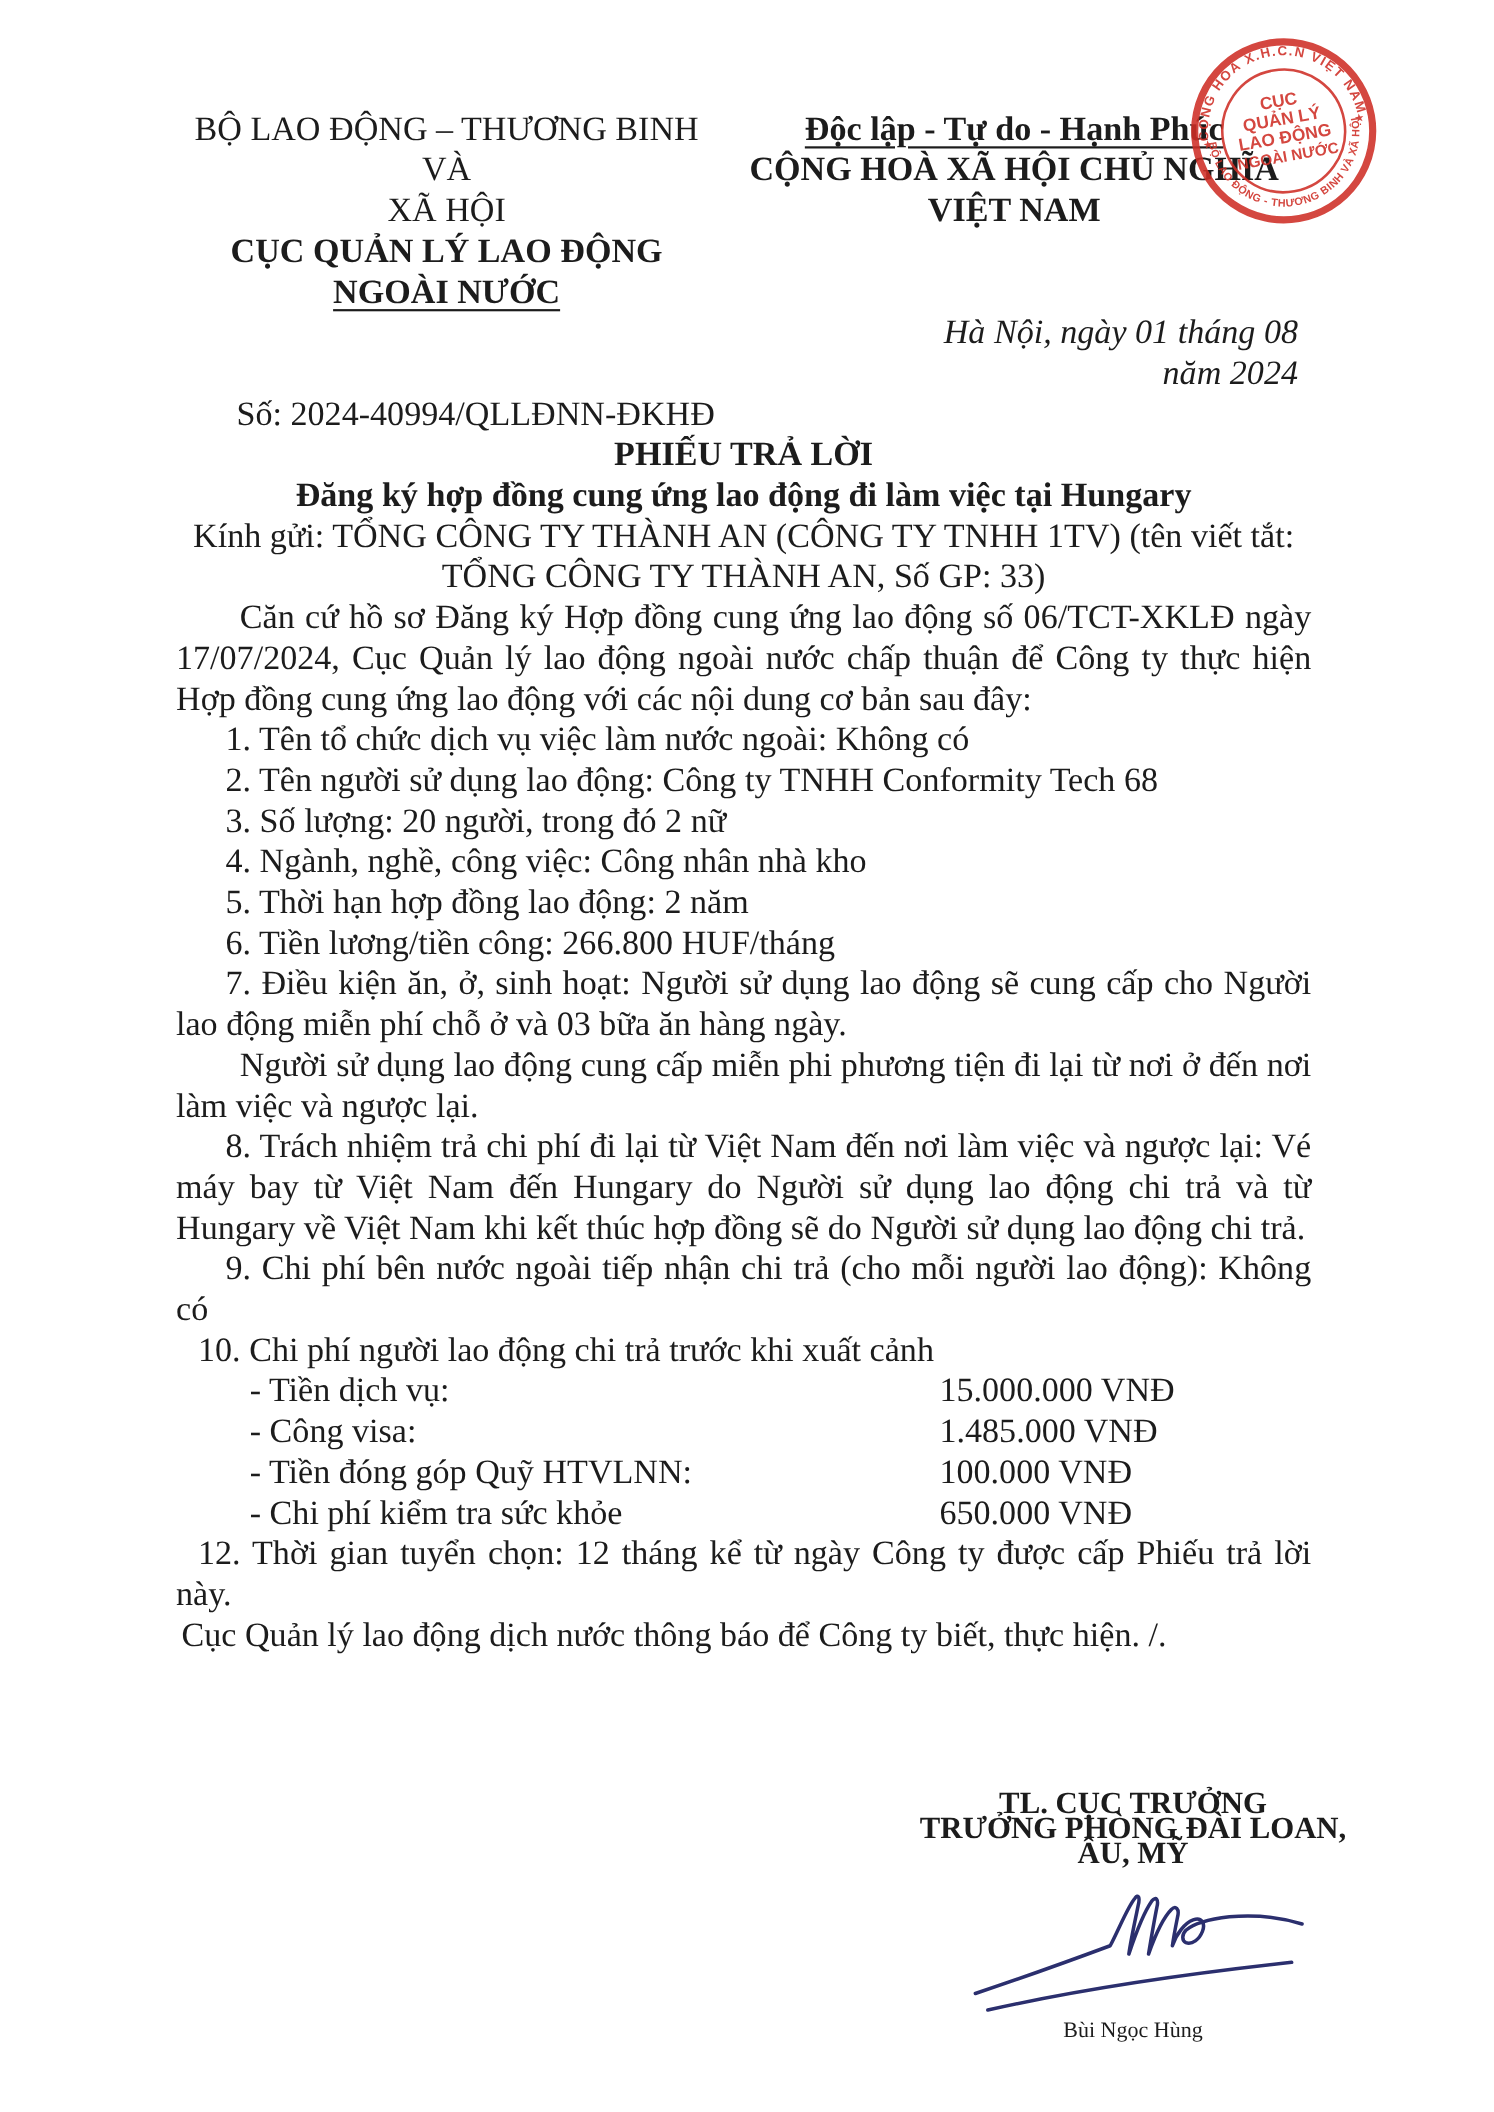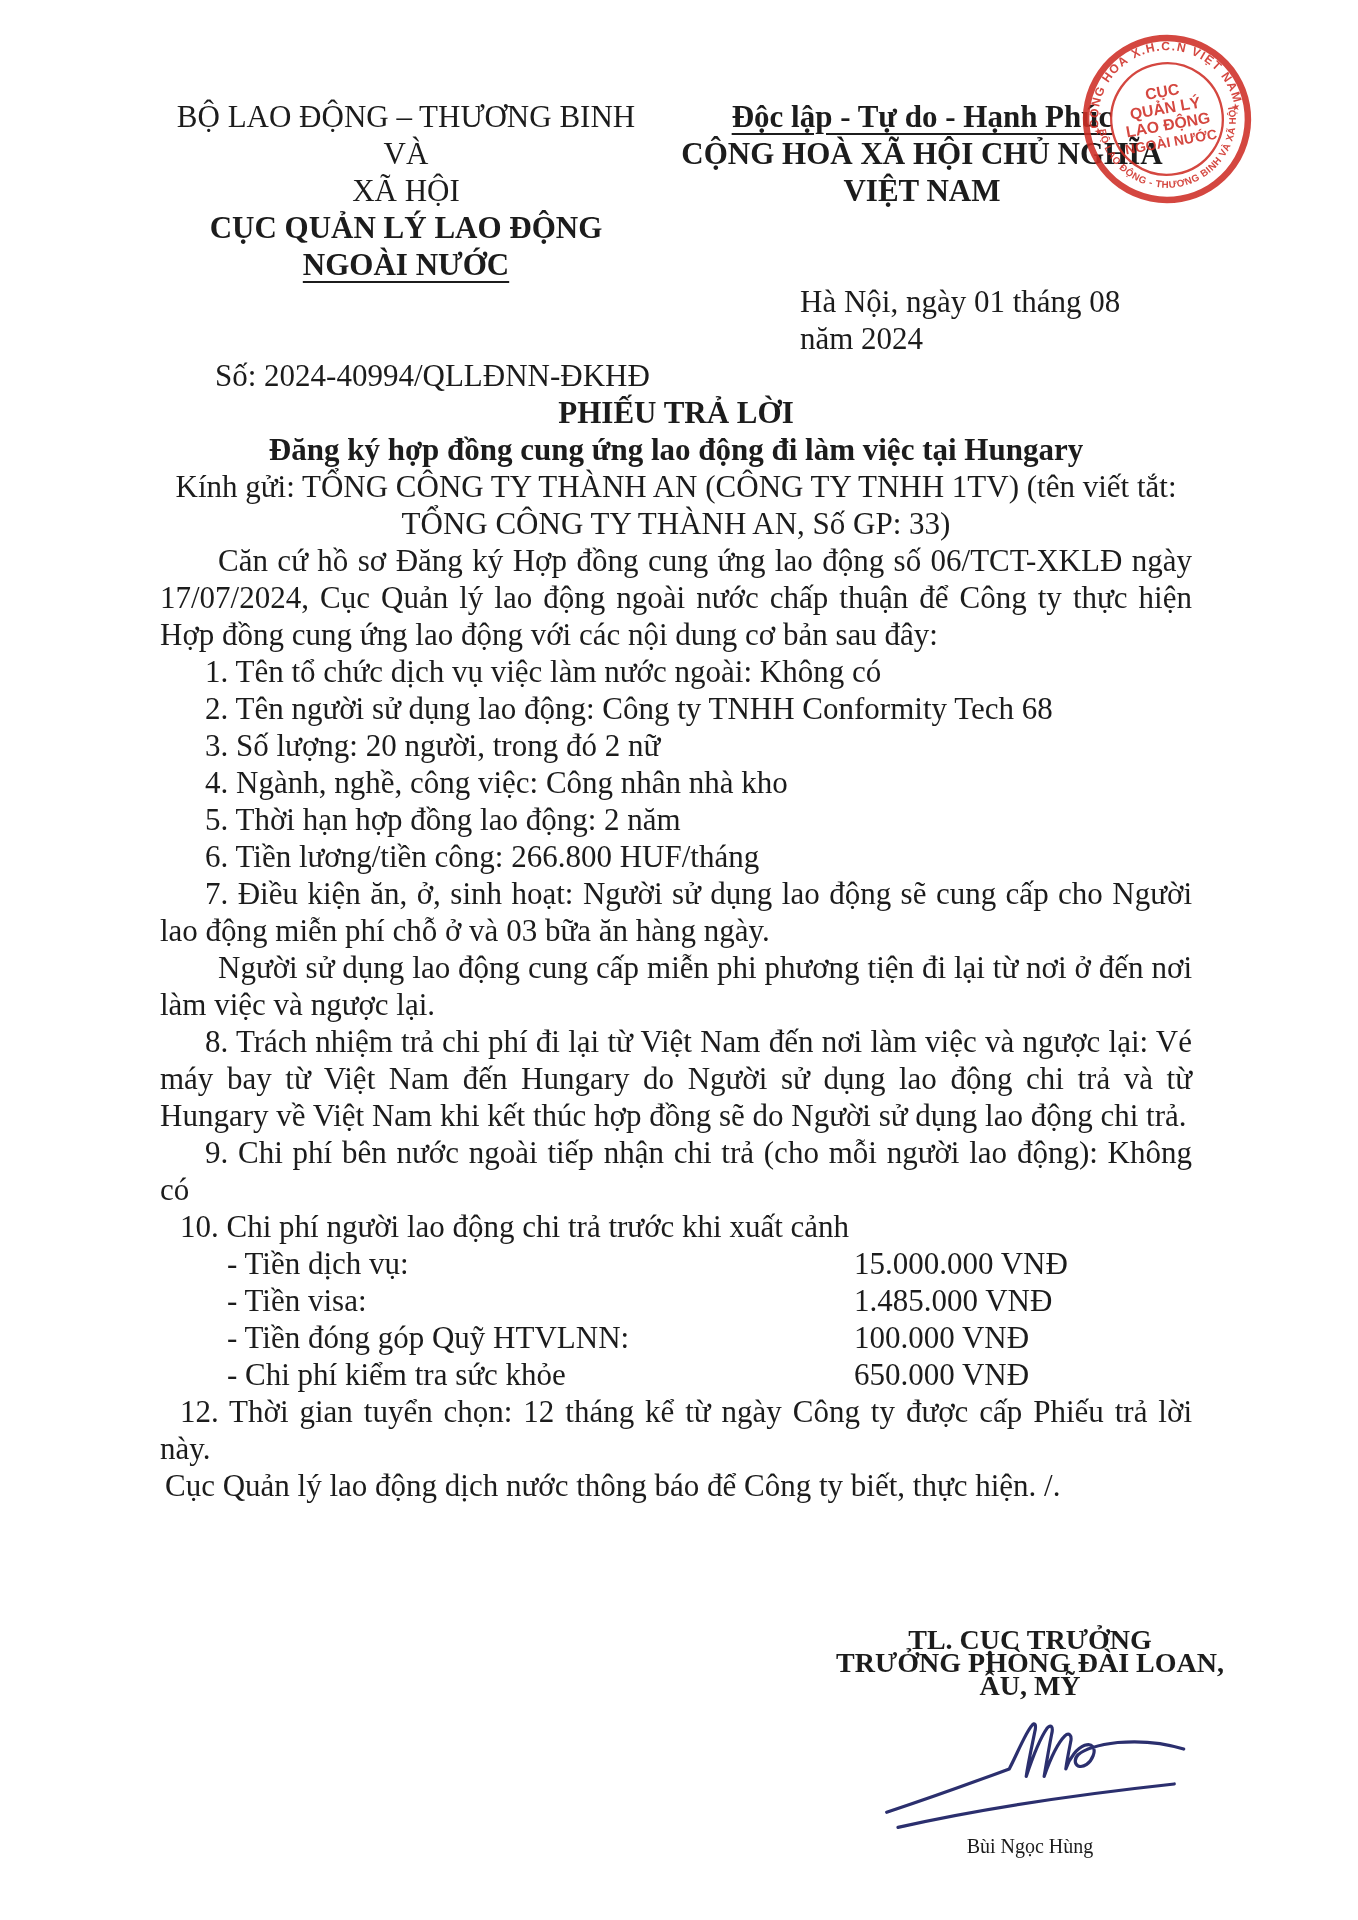--- a/index.html
+++ b/index.html
@@ -6,21 +6,21 @@
   .page{
     position:relative;width:1358px;height:1920px;background:#ffffff;
     font-family:"Liberation Serif","DejaVu Serif",serif;color:#1c1c1c;overflow:hidden;
   }
   .content{position:absolute;left:160px;top:98px;width:1032px;font-size:31px;line-height:37px;}
   .hdr{display:flex;}
   .hdr-left{width:492px;text-align:center;}
   .hdr-right{flex:1;text-align:center;}
   .b{font-weight:bold;}
   .u{text-decoration:underline;text-underline-offset:6px;text-decoration-thickness:2px;}
-  .date-line{margin-left:640px;width:380px;text-align:left;}
+  .date-line{margin-left:640px;width:380px;text-align:right;font-style:italic;}
   .doc-number{margin-left:55px;}
   .title-main{text-align:center;font-weight:bold;}
   .title-sub{text-align:center;font-weight:bold;}
   .recipient{text-align:center;}
   p{margin:0;text-align:justify;}
   .ind45{text-indent:45px;}
   .ind58{text-indent:58px;}
   .ind20{text-indent:20px;}
   .ind5{text-indent:5px;}
   .fee-row{position:relative;}
@@ -72,21 +72,21 @@
     <p class="ind58">Người sử dụng lao động cung cấp miễn phi phương tiện đi lại từ nơi ở đến nơi làm việc và ngược lại.</p>
     <p class="ind45">8. Trách nhiệm trả chi phí đi lại từ Việt Nam đến nơi làm việc và ngược lại: Vé máy bay từ Việt Nam đến Hungary do Người sử dụng lao động chi trả và từ Hungary về Việt Nam khi kết thúc hợp đồng sẽ do Người sử dụng lao động chi trả.</p>
     <p class="ind45">9. Chi phí bên nước ngoài tiếp nhận chi trả (cho mỗi người lao động): Không có</p>
     <p class="ind20">10. Chi phí người lao động chi trả trước khi xuất cảnh</p>
 
     <div class="fee-row">
       <span class="fee-label">- Tiền dịch vụ:</span>
       <span class="fee-value">15.000.000 VNĐ</span>
     </div>
     <div class="fee-row">
-      <span class="fee-label">- Tiền visa:</span>
+      <span class="fee-label">- Công visa:</span>
       <span class="fee-value">1.485.000 VNĐ</span>
     </div>
     <div class="fee-row">
       <span class="fee-label">- Tiền đóng góp Quỹ HTVLNN:</span>
       <span class="fee-value">100.000 VNĐ</span>
     </div>
     <div class="fee-row">
       <span class="fee-label">- Chi phí kiểm tra sức khỏe</span>
       <span class="fee-value">650.000 VNĐ</span>
     </div>

